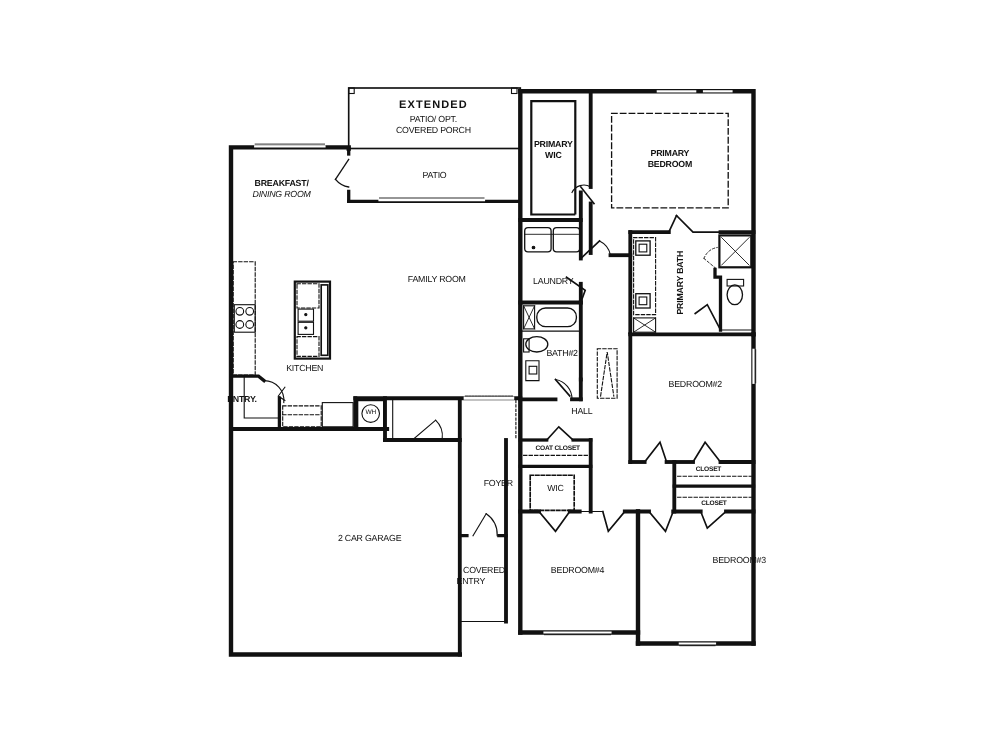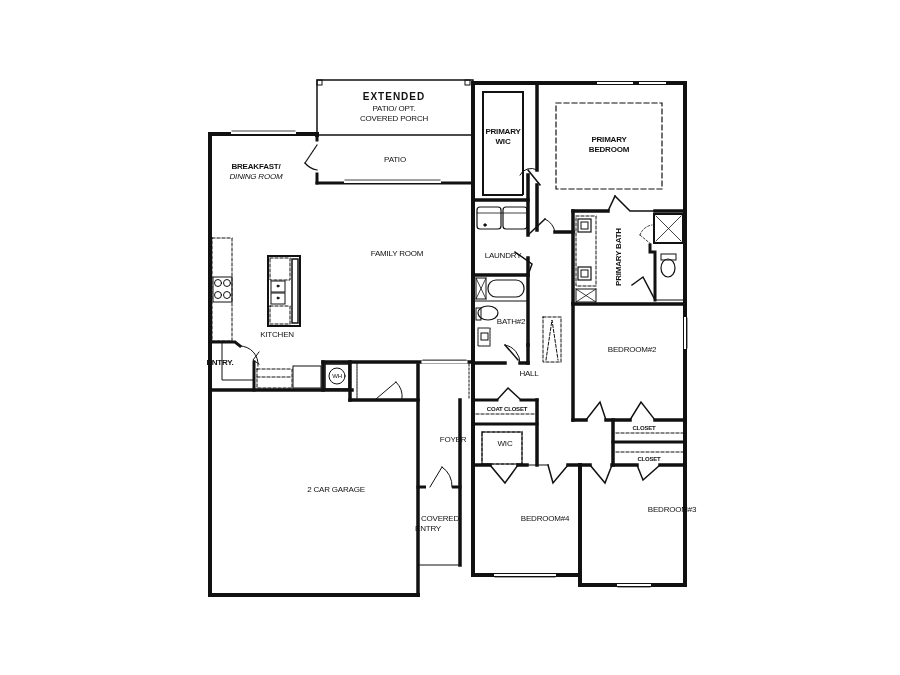--- a/index.html
+++ b/index.html
@@ -268,14 +268,14 @@
 <div class="lbl md bold" style="left:609px;top:150px;text-align:right;">BEDROOM</div>
 <div class="lbl md" style="left:503px;top:256px;">LAUNDRY</div>
 <div class="lbl md bold vert" style="left:619px;top:257px;">PRIMARY BATH</div>
 <div class="lbl md" style="left:511px;top:322px;">BATH#2</div>
 <div class="lbl md" style="left:529px;top:374px;text-align:right;">HALL</div>
 <div class="lbl md" style="left:632px;top:350px;">BEDROOM#2</div>
 <div class="lbl sm" style="left:507px;top:409px;">COAT CLOSET</div>
 <div class="lbl md" style="left:505px;top:444px;">WIC</div>
 <div class="lbl sm" style="left:644px;top:428px;">CLOSET</div>
 <div class="lbl sm" style="left:649px;top:459px;">CLOSET</div>
-<div class="lbl md" style="left:545px;top:519px;text-align:right;">BEDROOM#4</div>
+<div class="lbl md" style="left:525px;top:519px;text-align:right;">BEDROOM#4</div>
 <div class="lbl md" style="left:632px;top:510px;margin-left:40px;">BEDROOM#3</div>
 
 </body></html>

